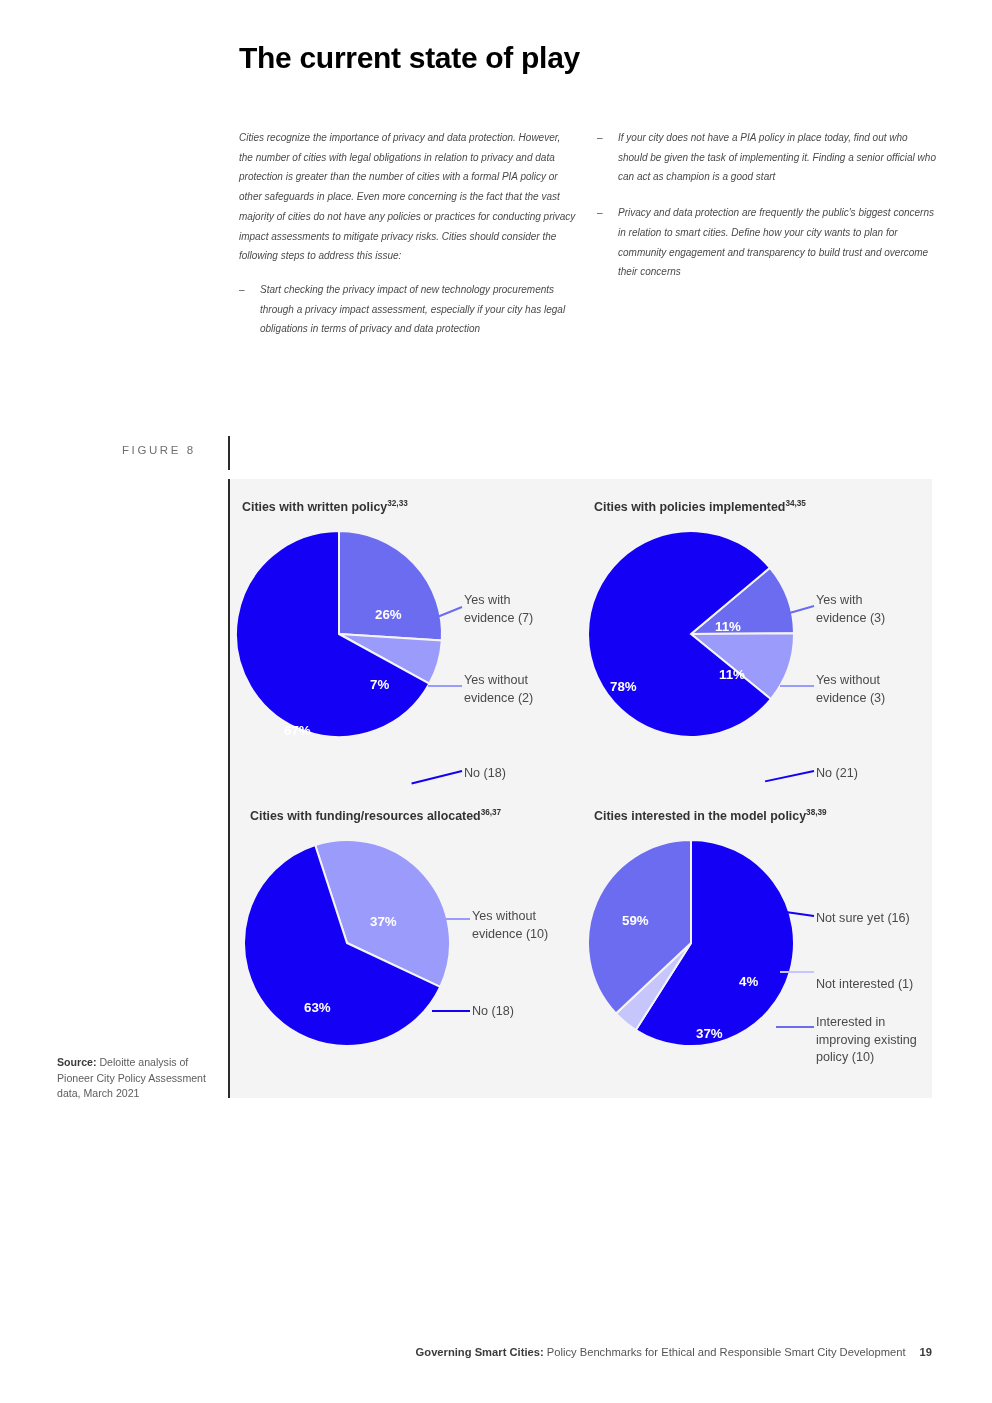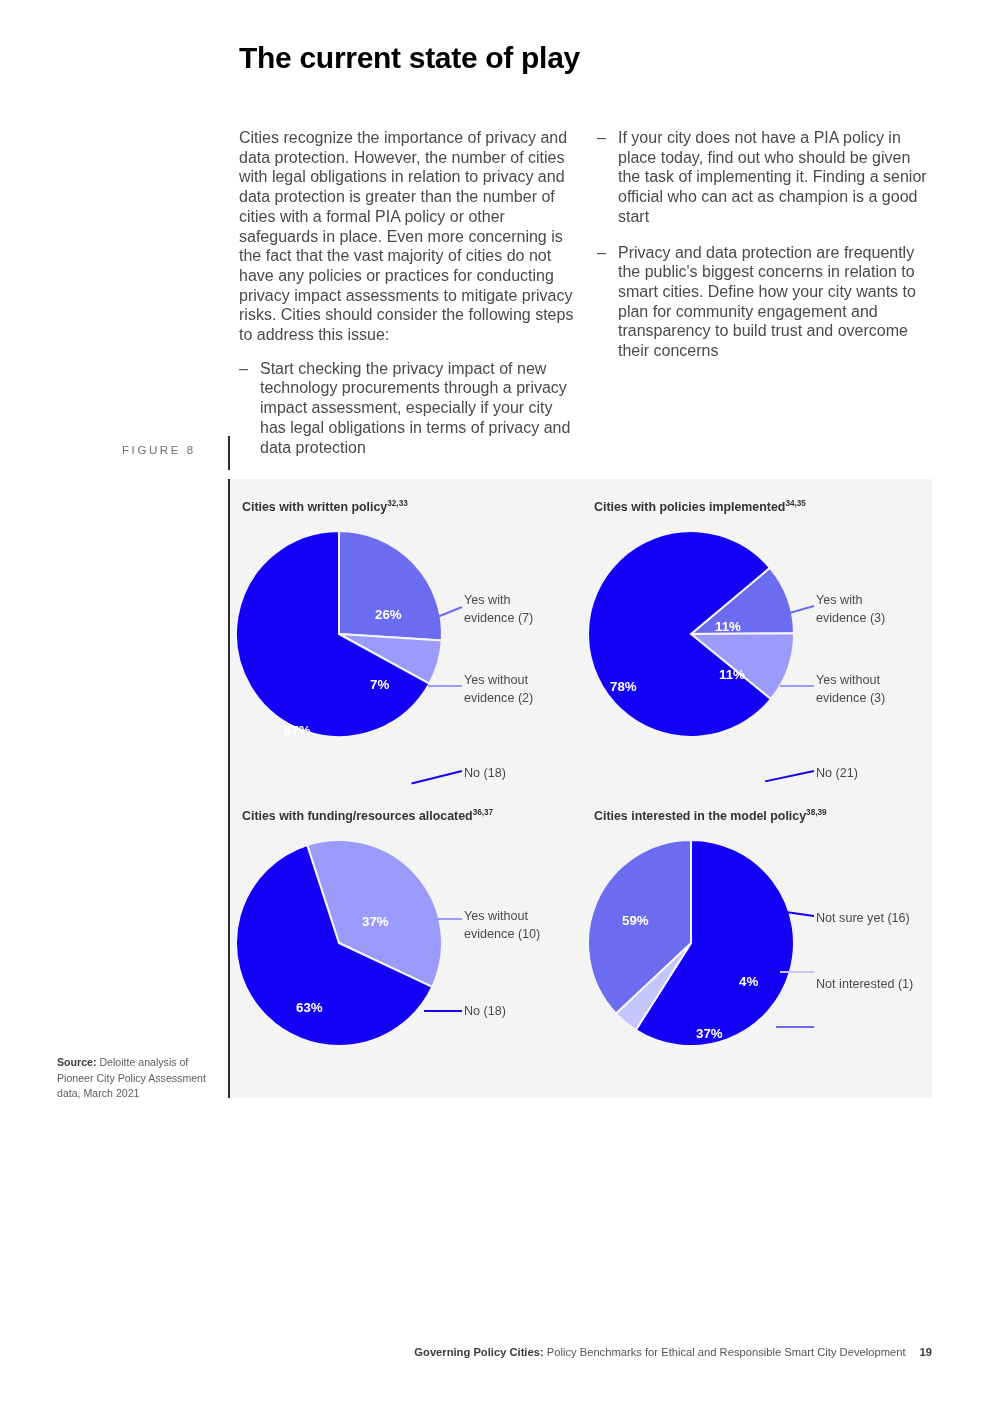--- a/index.html
+++ b/index.html
@@ -15,21 +15,21 @@
   .page{position:absolute;left:0;top:0;width:992px;height:1403px;}
 
   
   .page-title{
     position:absolute;left:239px;top:40px;width:620px;
     font-size:30px;font-weight:700;color:#000000;letter-spacing:-0.3px;
     line-height:1.2;
   }
 
   
-  .col{position:absolute;font-size:16px;line-height:19.7px;color:#4a4a4a;}
+  .col{position:absolute;font-size:10px;line-height:19.7px;color:#4a4a4a;font-style:italic;}
   .col-left{left:239px;top:128px;width:337px;}
   .col-right{left:597px;top:128px;width:340px;}
 
   .para{margin:0 0 14px 0;}
   .bullet{display:flex;margin:0 0 16px 0;}
   .bullet .dash{width:21px;flex:0 0 21px;color:#4a4a4a;}
   .bullet .btext{flex:1;}
   .link{color:#2aa3bf;text-decoration:underline;}
 
   
@@ -157,21 +157,21 @@
         <div class="pct" style="left: 30px; top: 200px;">78%</div>
         <div class="lead" style="left: 184px; top: 126px; width: 50px; border-top-color: rgb(108, 108, 240); transform: rotate(-16deg); transform-origin: right center;"></div>
         <div class="lead" style="left: 200px; top: 206px; width: 34px; border-top-color: rgb(155, 155, 251); transform: rotate(0deg); transform-origin: right center;"></div>
         <div class="lead" style="left: 184px; top: 291px; width: 50px; border-top-color: rgb(20, 0, 245); transform: rotate(-12deg); transform-origin: right center;"></div>
         <div class="leg" style="left: 236px; top: 113px; width: 110px;">Yes with
 evidence (3)</div>
         <div class="leg" style="left: 236px; top: 193px; width: 110px;">Yes without
 evidence (3)</div>
         <div class="leg" style="left: 236px; top: 286px; width: 110px;">No (21)</div>
       </div>
-      <div class="chart" style="left: 0px; top: 309px;">
+      <div class="chart" style="left: 8px; top: 309px;">
         <div class="chart-title">Cities with funding/resources allocated<sup>36,37</sup></div>
         <div class="pie-wrap">
           <svg class="pie-svg" width="215" height="215" viewBox="0 0 215 215">
             <path d="M 107 107 L 75.17 9.04 A 103 103 0 0 1 200.20 150.86 Z" fill="#9B9BFB" stroke="#f4f4f5" stroke-width="2"></path>
             <path d="M 107 107 L 200.20 150.86 A 103 103 0 1 1 75.17 9.04 Z" fill="#1400F5" stroke="#f4f4f5" stroke-width="2"></path>
           </svg>
         </div>
         <div class="pct" style="left: 134px; top: 126px;">37%</div>
         <div class="pct" style="left: 68px; top: 212px;">63%</div>
         <div class="lead" style="left: 196px; top: 130px; width: 38px; border-top-color: rgb(155, 155, 251); transform: rotate(0deg); transform-origin: right center;"></div>
@@ -190,21 +190,24 @@
           </svg>
         </div>
         <div class="pct" style="left: 42px; top: 125px;">59%</div>
         <div class="pct" style="left: 159px; top: 186px;">4%</div>
         <div class="pct" style="left: 116px; top: 238px;">37%</div>
         <div class="lead" style="left: 184px; top: 127px; width: 50px; border-top-color: rgb(20, 0, 245); transform: rotate(8deg); transform-origin: right center;"></div>
         <div class="lead" style="left: 200px; top: 183px; width: 34px; border-top-color: rgb(198, 198, 253); transform: rotate(0deg); transform-origin: right center;"></div>
         <div class="lead" style="left: 196px; top: 238px; width: 38px; border-top-color: rgb(108, 108, 240); transform: rotate(0deg); transform-origin: right center;"></div>
         <div class="leg" style="left: 236px; top: 122px; width: 120px;">Not sure yet (16)</div>
         <div class="leg" style="left: 236px; top: 188px; width: 120px;">Not interested (1)</div>
+        <div class="leg" style="left: 236px; top: 226px; width: 120px;">Interested in
+improving existing
+policy (10)</div>
       </div>
     </div>
   <div class="fig-panel-rule"></div>
 
   <div class="source"><b>Source:</b><span> Deloitte analysis of Pioneer City Policy Assessment data, March 2021</span></div>
 
-  <div class="footer"><b>Governing Policy Cities:</b><span> Policy Benchmarks for Ethical and Responsible Smart City Development</span><span class="pageno">19</span></div>
+  <div class="footer"><b>Governing Smart Cities:</b><span> Policy Benchmarks for Ethical and Responsible Smart City Development</span><span class="pageno">19</span></div>
 
 </div>
 
 </body></html>

